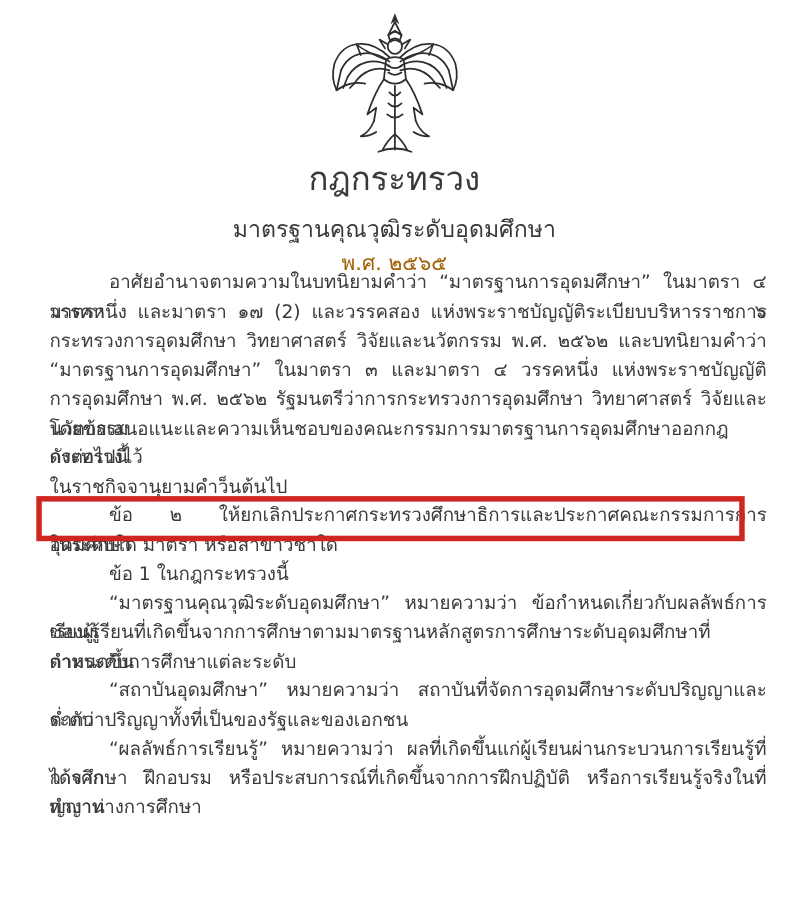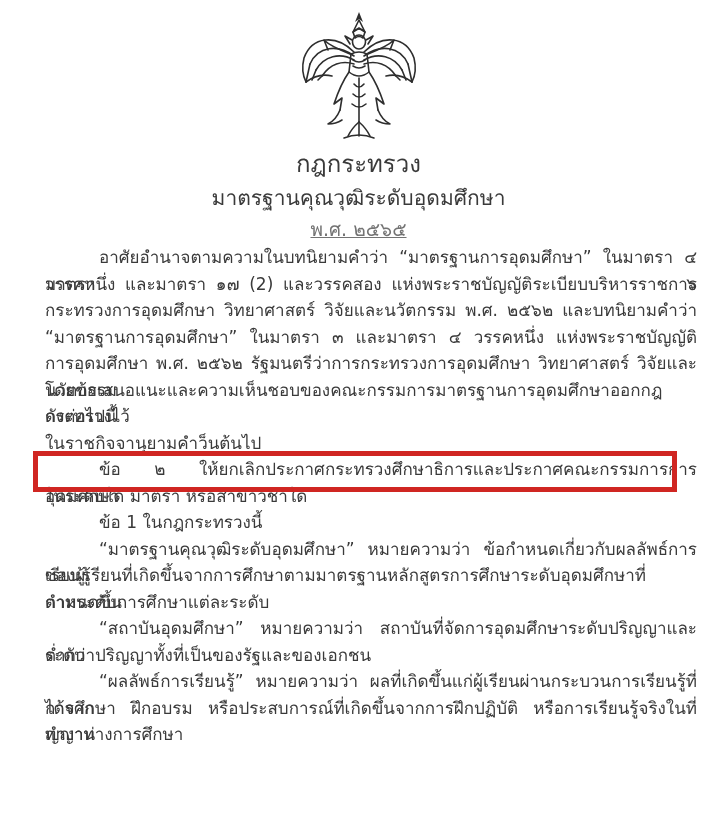--- a/index.html
+++ b/index.html
@@ -7,23 +7,23 @@
   .page {
     position:relative;
     width:717px; height:838px;
     background:#ffffff;
     overflow:hidden;
     font-family:"DejaVu Sans", sans-serif;
     color:#3a3a3a;
   }
   .header { text-align:center; padding-top:10px; }
   .emblem { display:block; margin:0 auto; }
-  .doc-title   { font-size:24px; line-height:36px; margin-top:2px;  color:#3a3a3a; }
-  .doc-subtitle{ font-size:21px; line-height:27px; margin-top:3px;  color:#3a3a3a; }
-  .doc-year    { font-size:19px; line-height:25px; margin-top:5px;  color:#737373;text-decoration:underline; }
+  .doc-title   { font-size:30px; line-height:36px; margin-top:2px;  color:#3a3a3a; }
+  .doc-subtitle{ font-size:21px; line-height:27px; margin-top:13px;  color:#3a3a3a; }
+  .doc-year    { font-size:19px; line-height:25px; margin-top:5px;  color:#a16207; }
   .body-text {
     position:absolute;
     left:45px; right:20px; top:244px;
     font-size:17px;
     color:#3a3a3a;
   }
   .line {
     line-height:26.5px;
     height:26.5px;
     white-space:nowrap;

